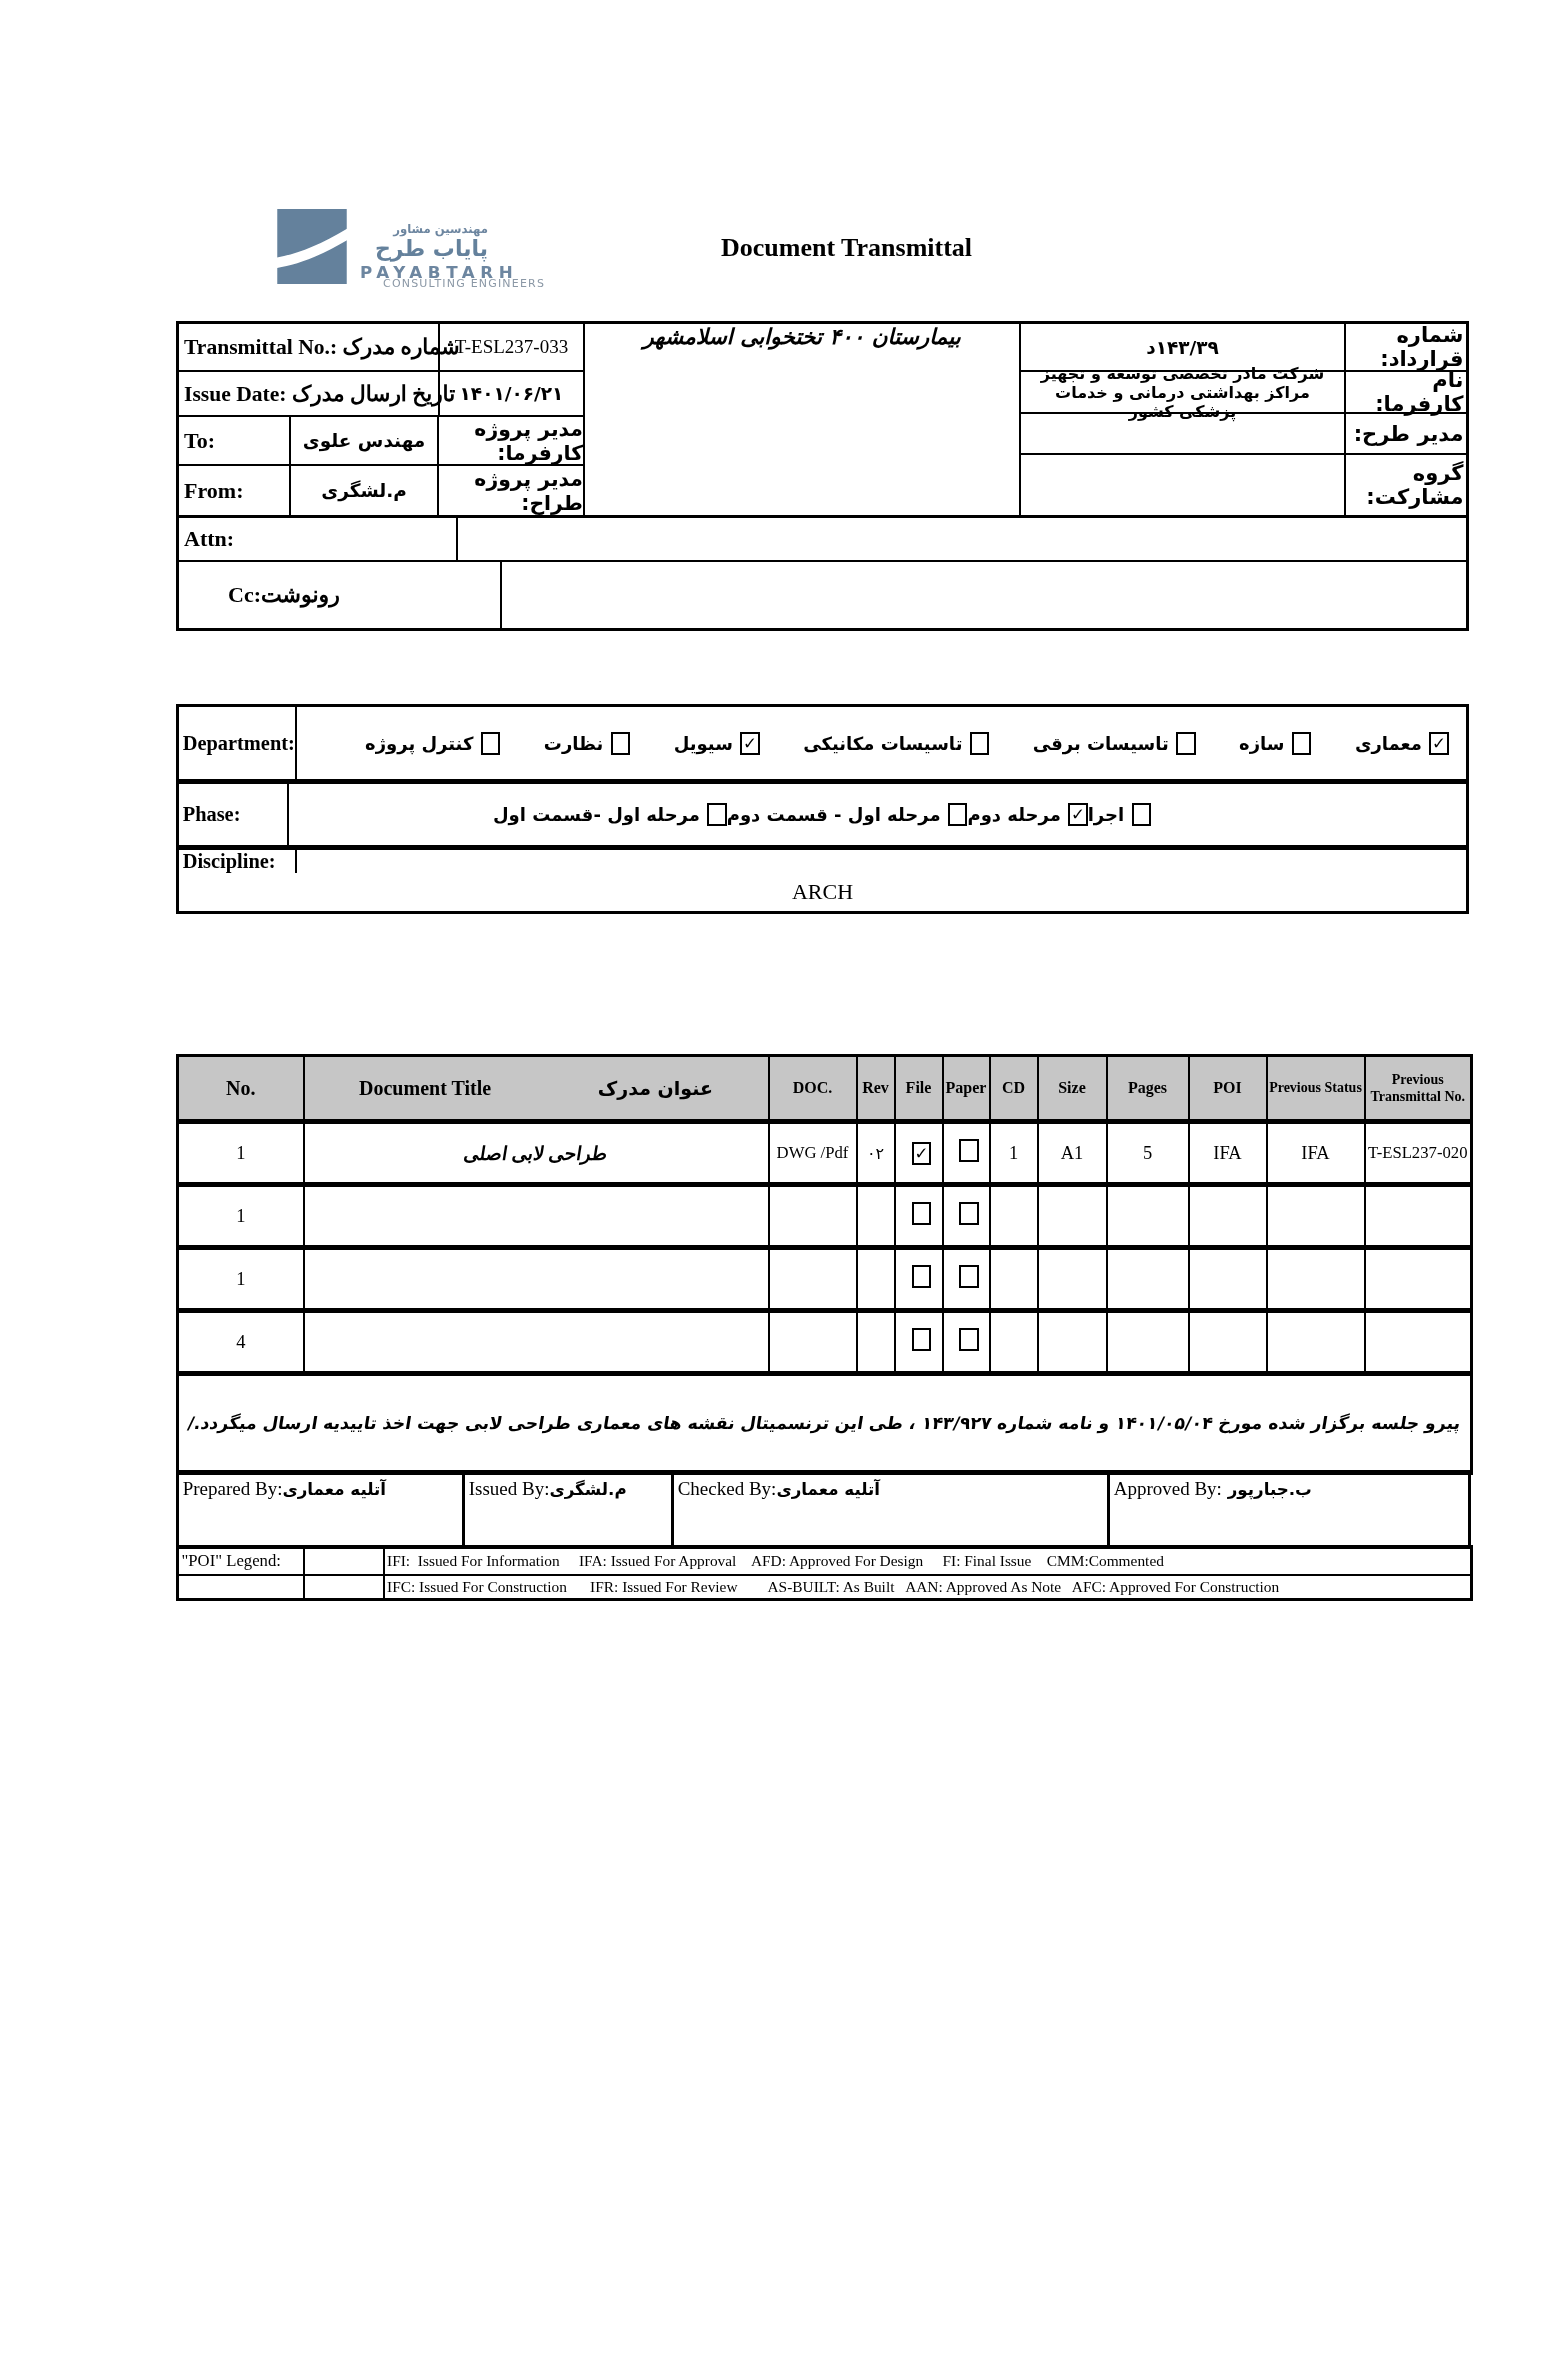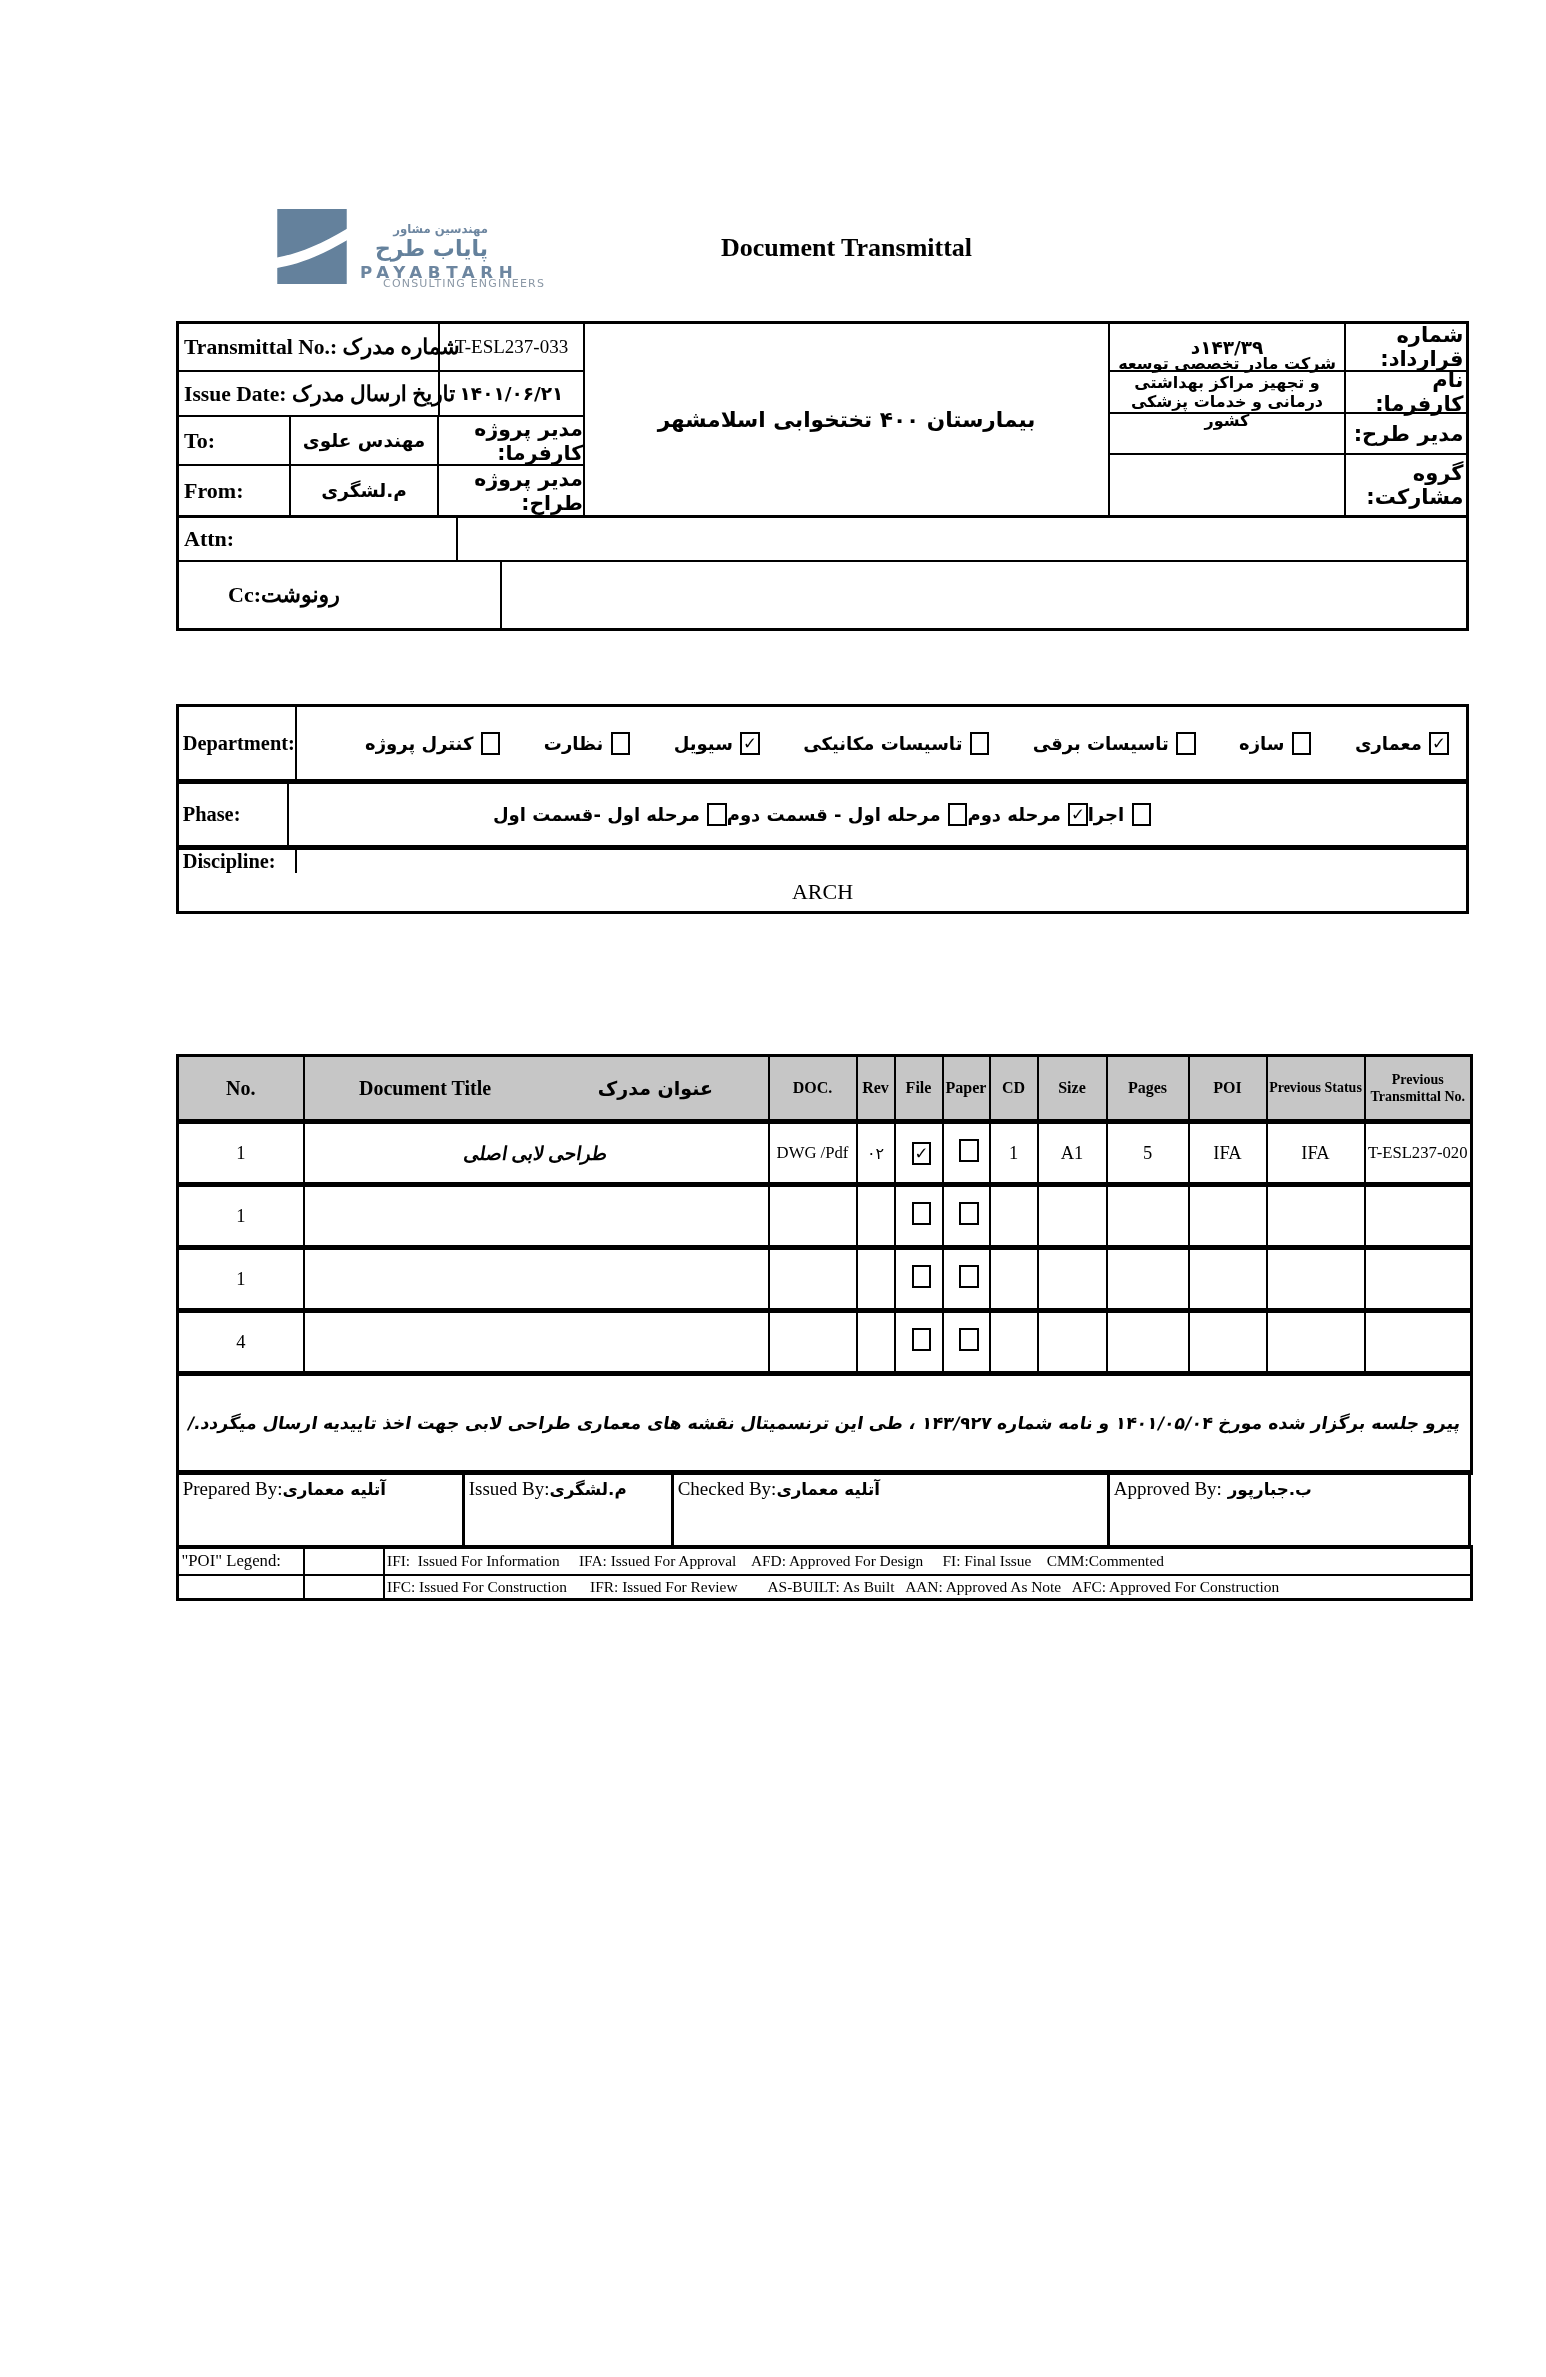--- a/index.html
+++ b/index.html
@@ -30,21 +30,21 @@
   .il-cell { height:100%; display:flex; align-items:center; box-sizing:border-box; }
   .cell-br { border-right:2.5px solid #000; }
   .w422 { width:261px; } .w182 { width:112px; } .w240 { width:148px; }
   .il-fill { flex:1; justify-content:center; }
   .lbl-en { font-size:22px; font-weight:bold; padding-left:5px; }
   .mix-lbl { font-size:21.6px; font-weight:bold; padding-left:5px; white-space:nowrap; }
   .val-ctr { justify-content:center; font-size:19px; }
   .fa-val { font-weight:bold; font-size:18.5px; direction:rtl; }
   .fa-lbl { font-weight:bold; font-size:20.4px; direction:rtl; }
 
-  .info-mid { width:525px; border-right:2.5px solid #000; box-sizing:border-box; display:flex; align-items:center; justify-content:center; }
+  .info-mid { width:436px; border-right:2.5px solid #000; box-sizing:border-box; display:flex; justify-content:center;font-style:italic; }
   .project-name { font-size:21.6px; font-weight:bold; direction:rtl; text-align:center; }
 
   .info-right { flex:1; display:flex; flex-direction:column; }
   .ir-row { display:flex; border-bottom:2.5px solid #000; box-sizing:border-box; }
   .ir-row:last-child { border-bottom:none; }
   .ir-r1 { height:48px; } .ir-r2 { height:42px; } .ir-r3 { height:41px; } .ir-r4 { flex:1; }
   .ir-val { flex:1; border-right:2.5px solid #000; box-sizing:border-box; display:flex; align-items:center; justify-content:center; font-size:18.5px; font-weight:bold; direction:rtl; text-align:center; padding:1.2px 5px; }
   .ir-lbl { width:120px; display:flex; align-items:center; box-sizing:border-box; font-size:21px; font-weight:bold; direction:rtl; padding-right:2.5px; }
 
   .info-bottom { border-top:3.1px solid #000; }

